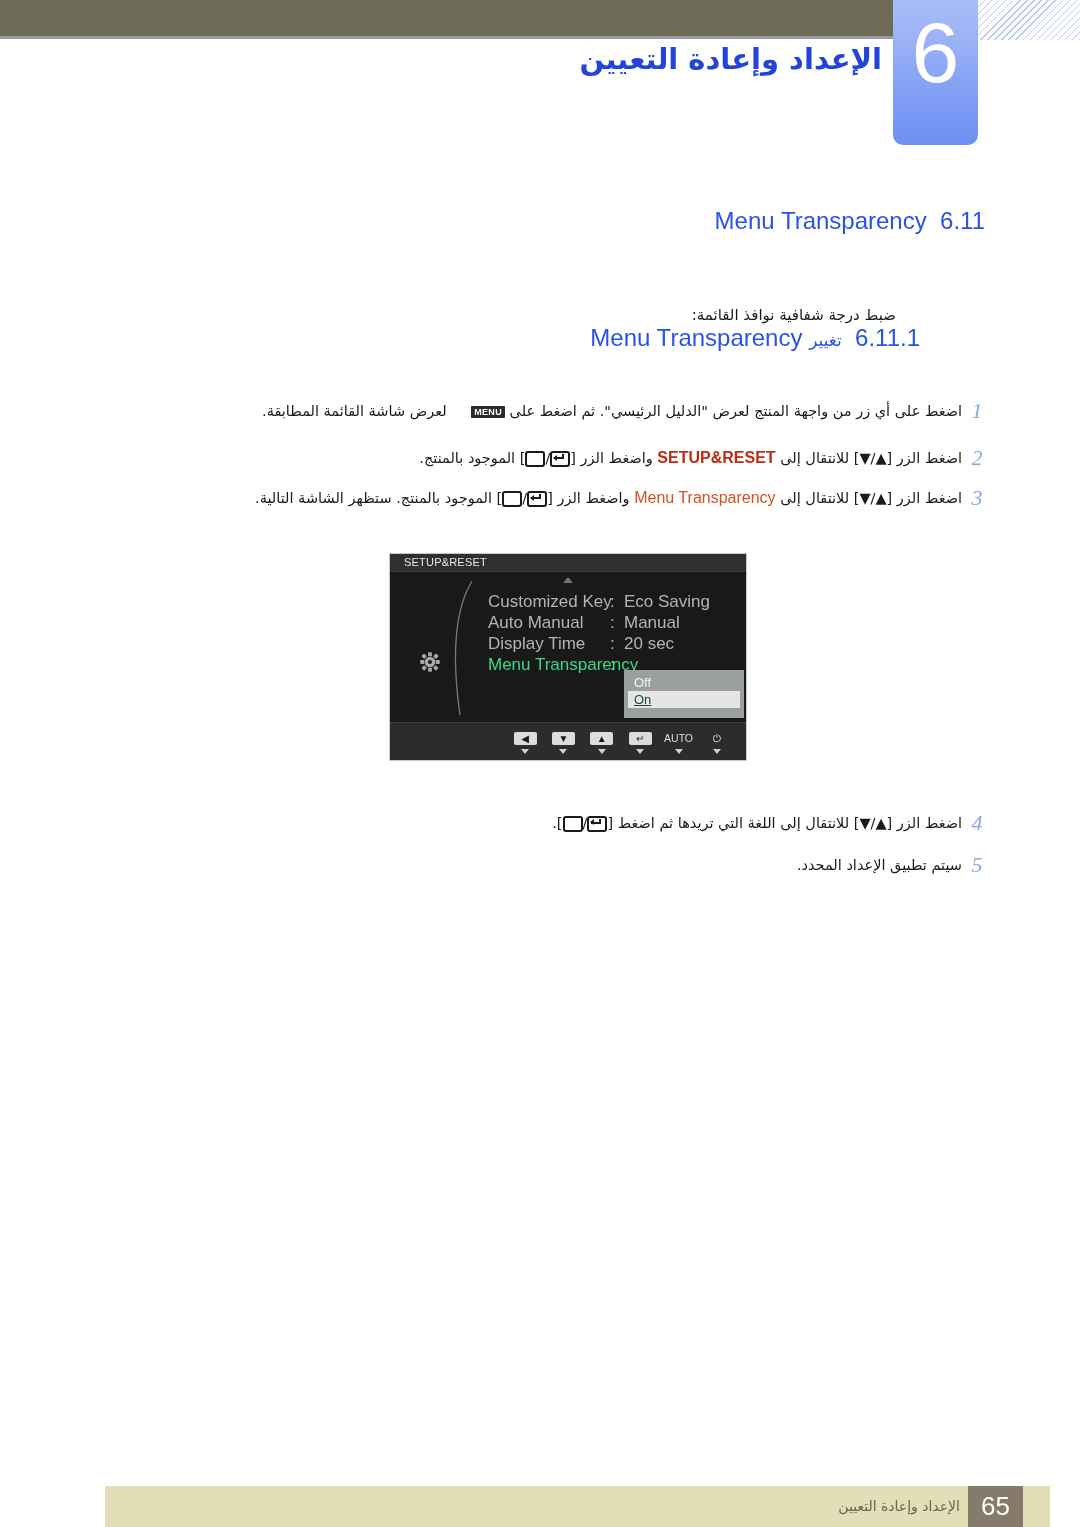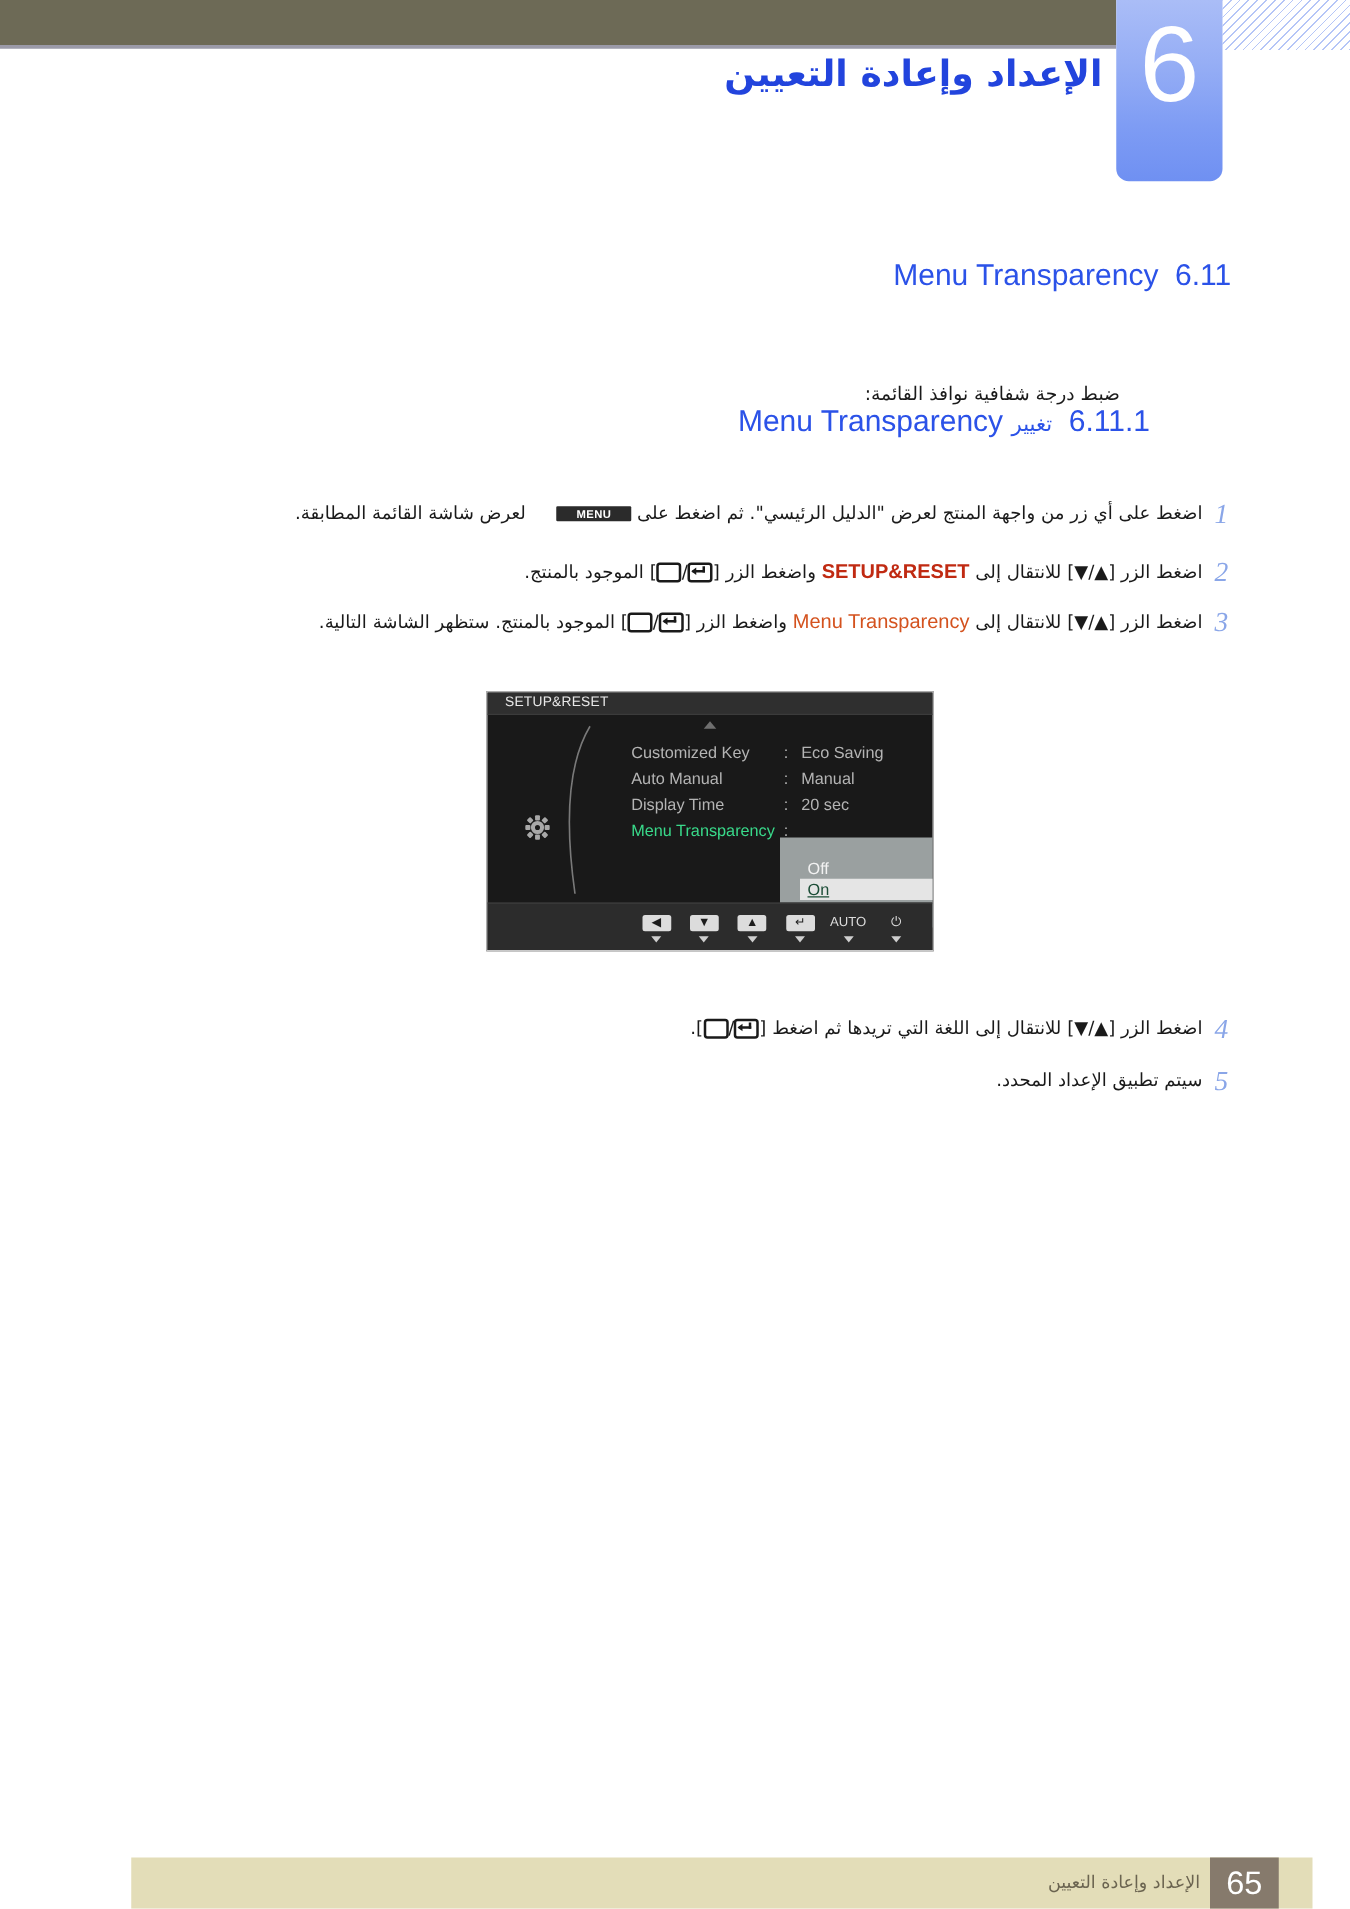--- a/index.html
+++ b/index.html
@@ -136,21 +136,21 @@
   .step-text { vertical-align: middle; }
   .kw-orange { color: #d4521e; font-family: "Liberation Sans", sans-serif; font-size: 16px; direction: ltr; unicode-bidi: embed; display: inline-block; }
   .kw-red { color: #c02a12; font-family: "Liberation Sans", sans-serif; font-size: 16px; direction: ltr; unicode-bidi: embed; display: inline-block; font-weight: 600; }
   .menu-chip {
     display: inline-block;
     background: #2b2b2b;
     color: #ffffff;
     font-size: 9px;
     font-weight: bold;
     letter-spacing: 0.3px;
-    padding: 1px 16px;
+    padding: 1px 3px;
     border-radius: 1px;
     vertical-align: middle;
     font-family: "Liberation Sans", sans-serif;
     margin-left: 20px;
   }
   .box-glyph {
     display: inline-block;
     width: 16px; height: 12px;
     border: 2px solid #1a1a1a;
     border-radius: 3px;
@@ -218,36 +218,35 @@
     width: 0; height: 0;
     border-left: 5px solid transparent;
     border-right: 5px solid transparent;
     border-bottom: 6px solid #6f6f6f;
   }
   .osd-rows { position: absolute; left: 98px; top: 20px; width: 250px; }
   .osd-row {
     position: relative;
     height: 21px;
     line-height: 21px;
-    font-size: 13px;
+    font-size: 17px;
     color: #b4b4b4;
-    margin-left: 17px;
   }
   .osd-row .lbl { position: absolute; left: 0; top: 0; }
   .osd-row .colon { position: absolute; left: 122px; top: 0; }
   .osd-row .val { position: absolute; left: 136px; top: 0; }
   .osd-row.active .lbl { color: #39d98a; }
   .osd-row.active .colon { color: #b4b4b4; }
 
   .osd-dropdown {
     position: absolute;
     left: 234px; top: 99px;
     width: 112px;
     background: #9aa0a0;
-    padding: 16px;
+    padding: 4px;
   }
   .osd-opt {
     height: 17px;
     line-height: 17px;
     font-size: 13px;
     padding-left: 6px;
     color: #f2f2f2;
   }
   .osd-opt.sel {
     background: #e5e5e5;

